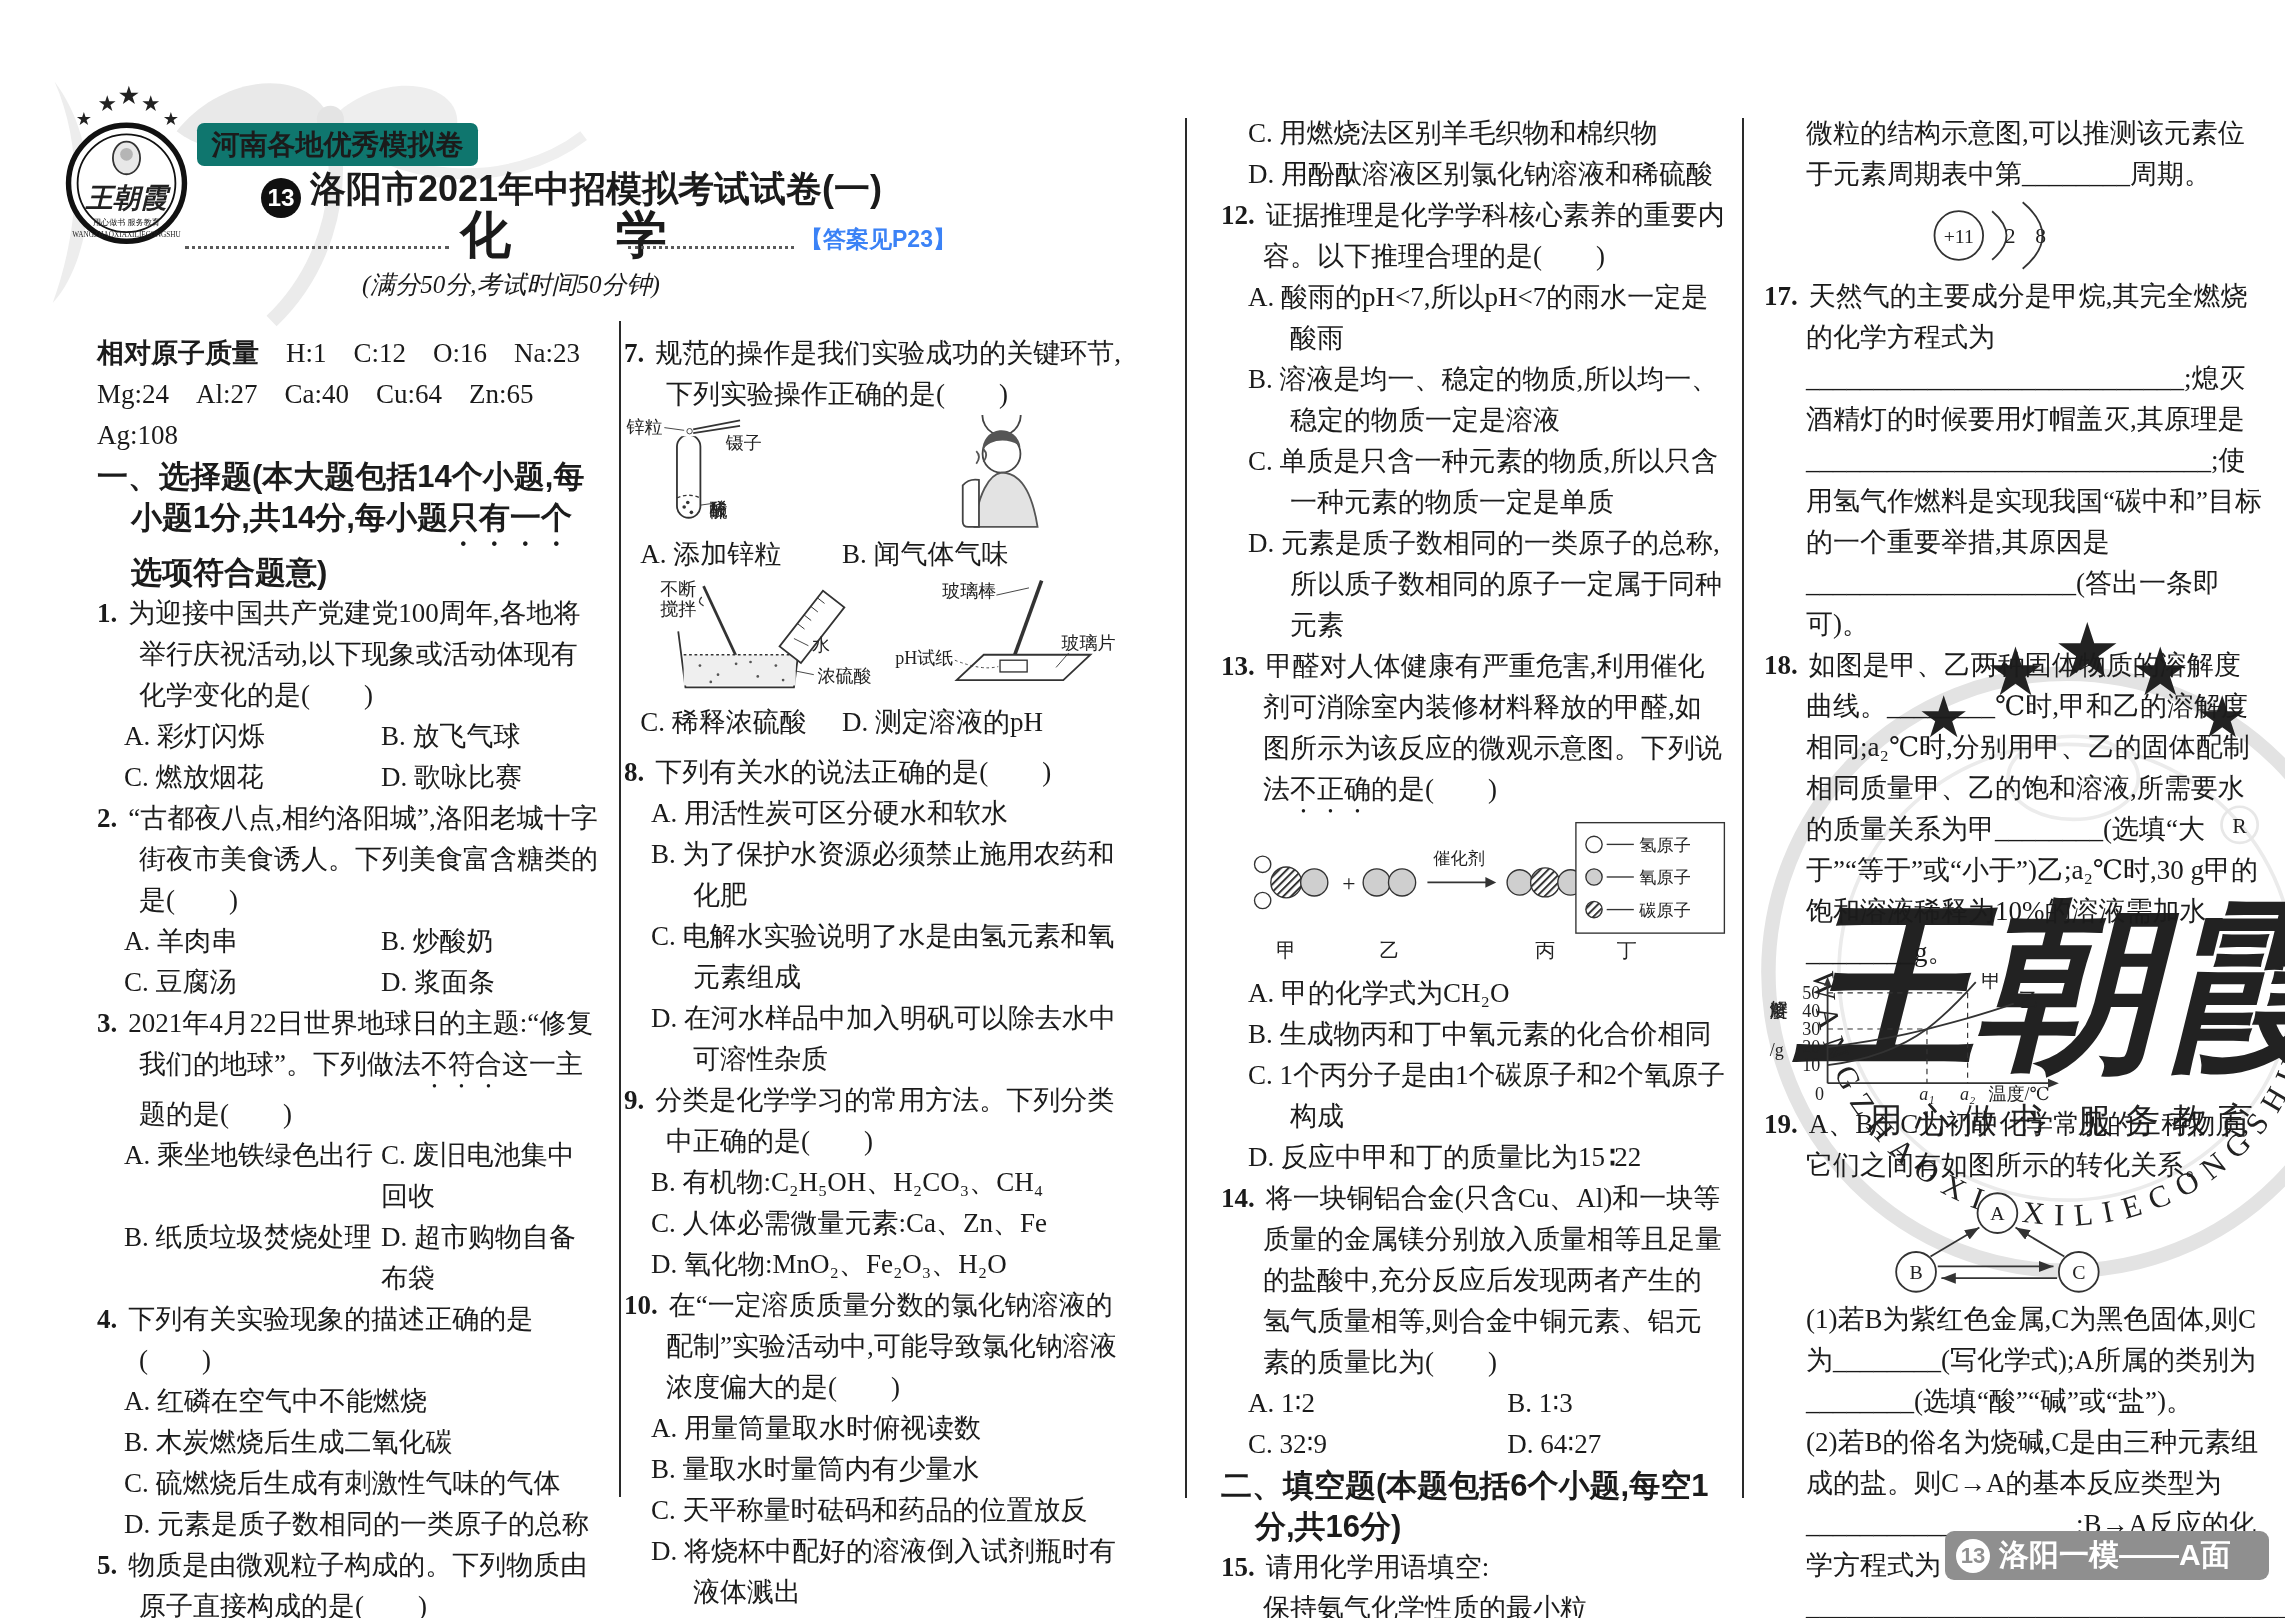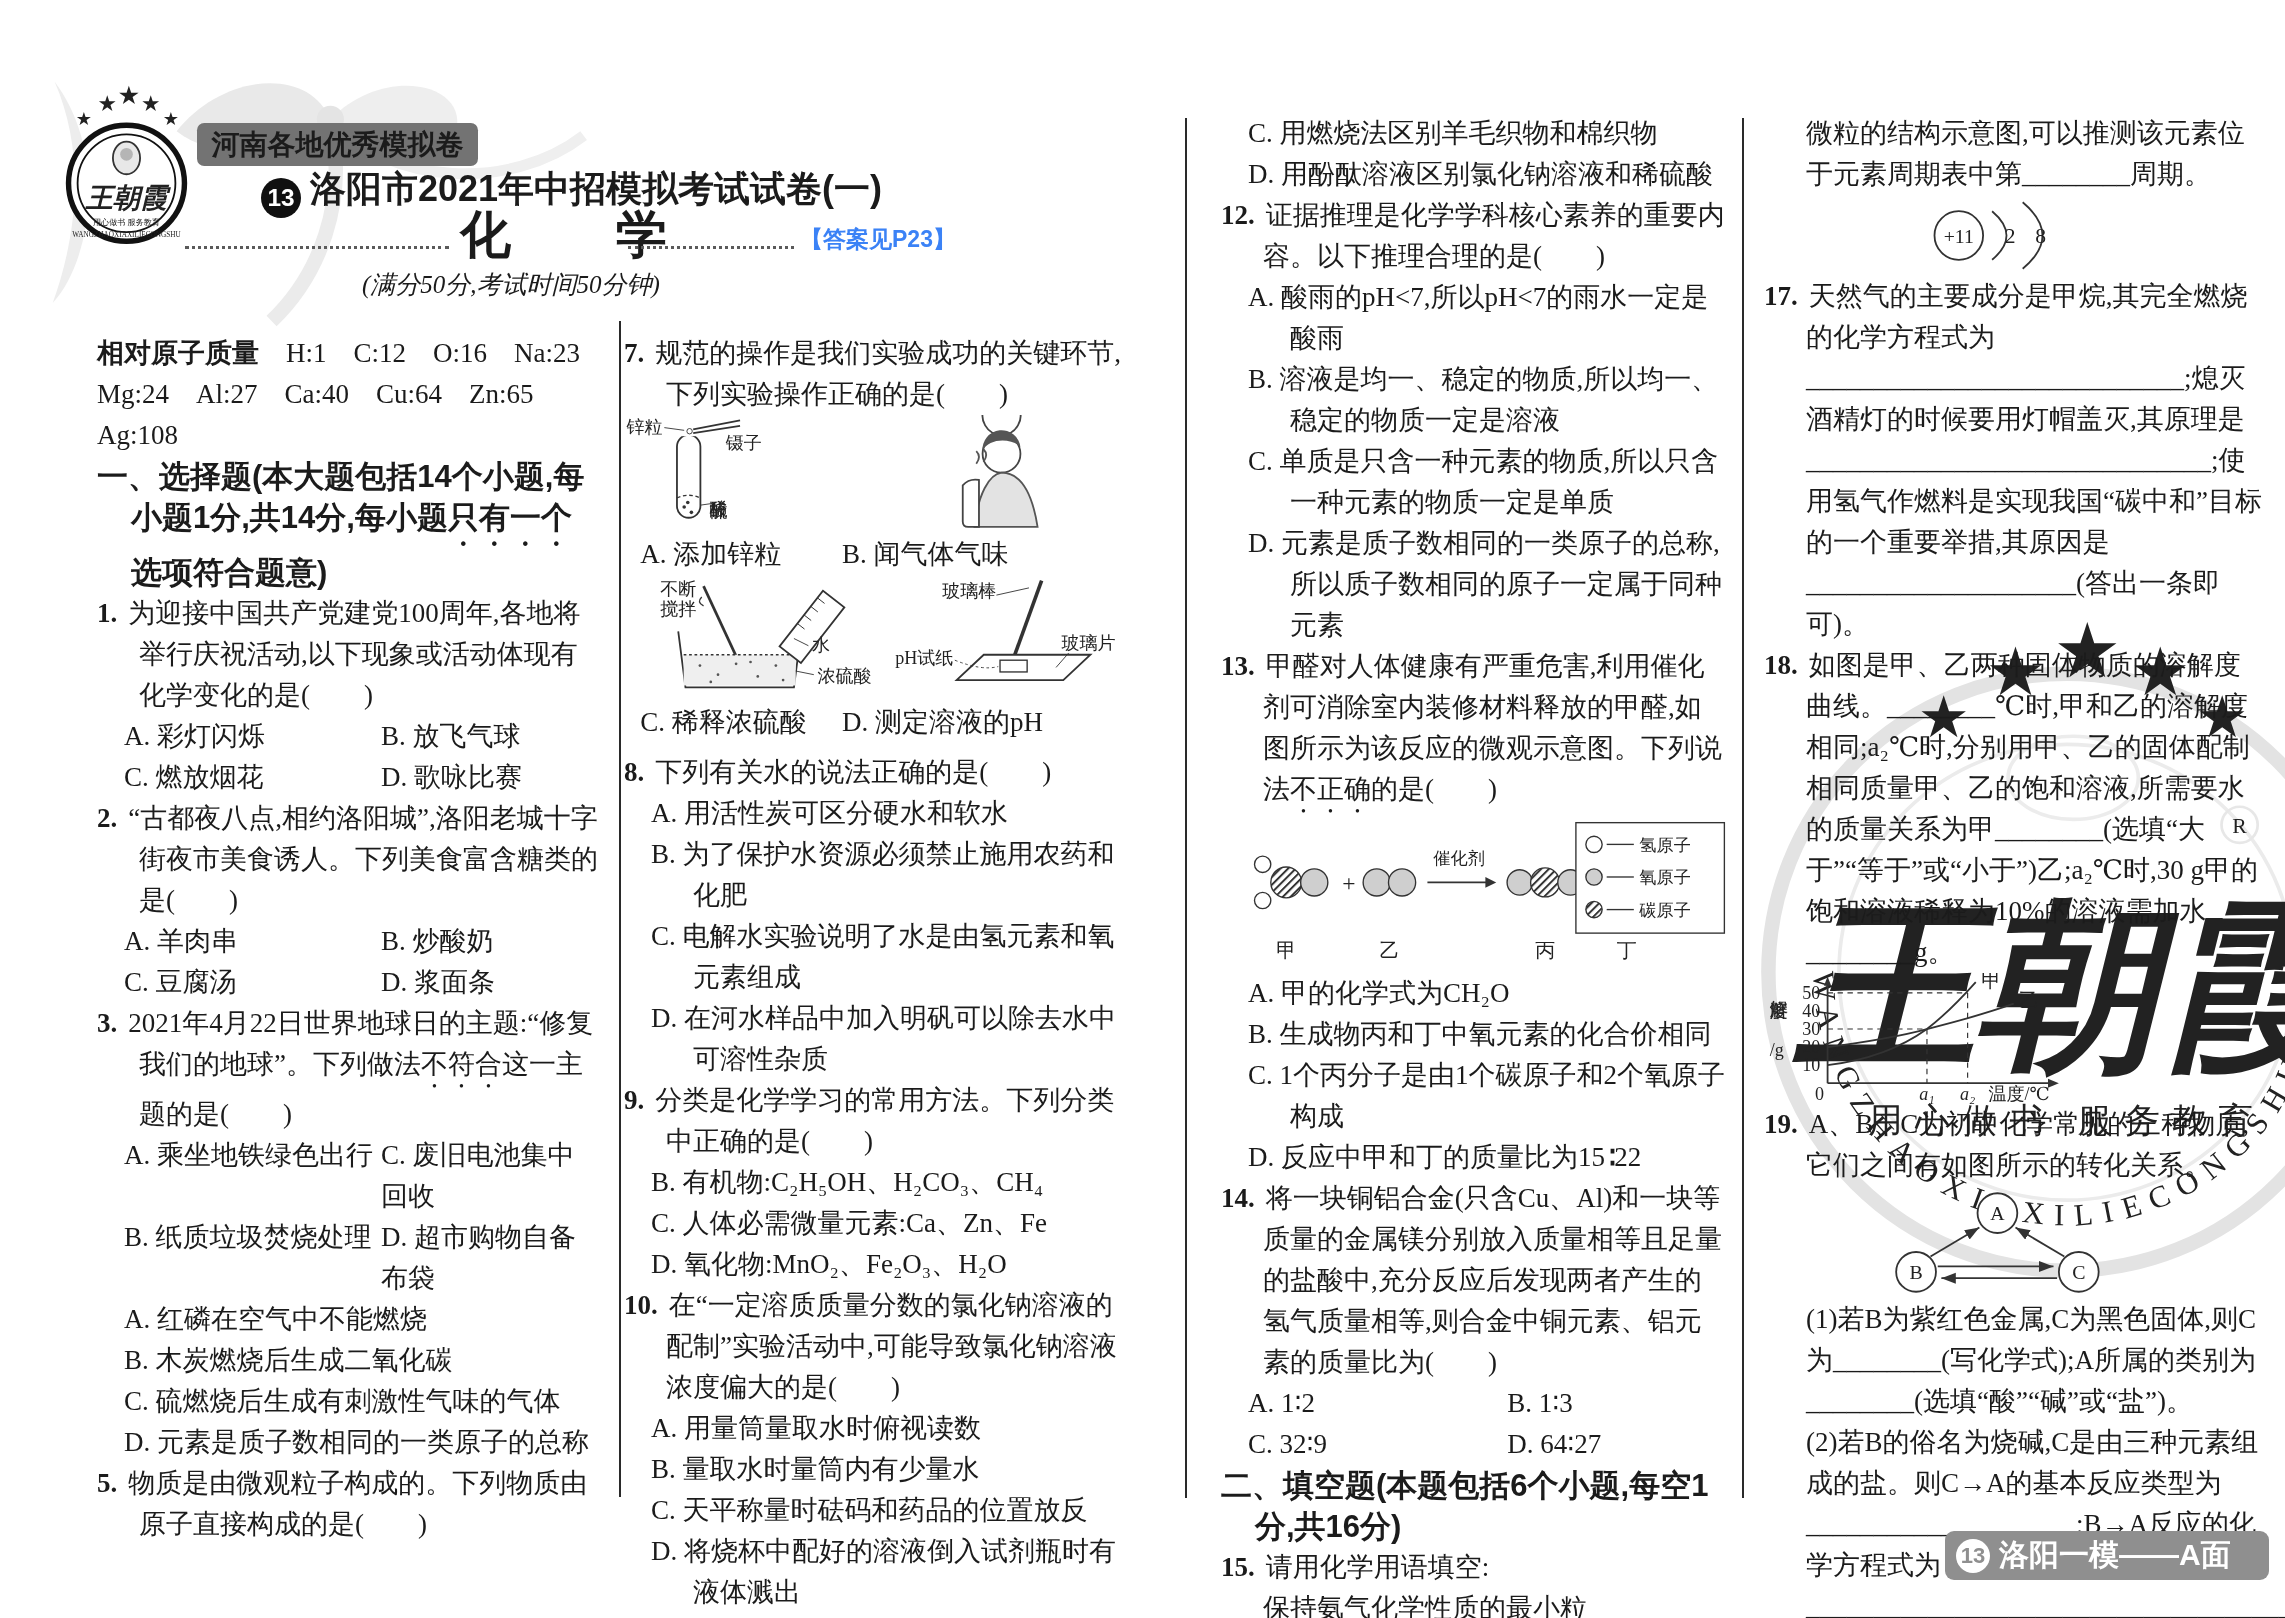--- a/index.html
+++ b/index.html
@@ -18,21 +18,21 @@
   .caps{display:grid;grid-template-columns:41% 59%;padding-left:16.3px;margin:0;}
   .sechead{font-family:"Liberation Sans","DejaVu Sans",sans-serif;font-weight:bold;
            padding-left:34px;text-indent:-34px;margin:0;font-size:31px;}
   .emdot{-webkit-text-emphasis:filled dot;-webkit-text-emphasis-position:under right;
          text-emphasis:filled dot;text-emphasis-position:under right;}
   .fig{position:relative;margin:0;}
   .fig svg{display:block;}
   svg text{font-family:"Liberation Serif","DejaVu Serif",serif;fill:#222;}
   .divider{position:absolute;width:1.8px;background:#2a2a2a;z-index:1;}
   
-  .banner{position:absolute;left:197px;top:123px;background:#737373;border-radius:7.2px;
+  .banner{position:absolute;left:197px;top:123px;background:#0f766e;border-radius:7.2px;
           padding:2.7px 14.5px;font-family:Liberation Mono, monospace;
           font-weight:bold;font-size:28px;z-index:2;}
   .title{position:absolute;left:261px;top:165px;font-family:"Liberation Sans","DejaVu Sans",sans-serif;
          font-weight:bold;font-size:36px;z-index:2;white-space:nowrap;}
   .circ{display:inline-block;width:40px;height:40px;border-radius:50%;background:#101010;color:#fff;
         text-align:center;line-height:40px;font-size:24.4px;font-weight:bold;vertical-align:-5.4px;margin-right:9px;}
   .subject{position:absolute;left:460px;top:201px;font-family:"Liberation Sans","DejaVu Sans",sans-serif;
            font-weight:bold;font-size:51px;letter-spacing:27px;z-index:2;}
   .dotl{position:absolute;height:0;border-top:3.6px dotted #5a5a5a;z-index:2;}
   .ansref{position:absolute;left:800px;top:224px;color:#3b82f6;font-size:23px;
@@ -122,20 +122,21 @@
       <span>C. 豆腐汤</span>
       <span>D. 浆面条</span>
     </div>
     <p class="q"><b class="qn">3.</b><span>2021年4月22日世界地球日的主题:“修复我们的地球”。下列做法</span><span class="emdot">不符合</span><span>这一主题的是(　　)</span></p>
     <div class="opts2">
       <span>A. 乘坐地铁绿色出行</span>
       <span>C. 废旧电池集中回收</span>
       <span>B. 纸质垃圾焚烧处理</span>
       <span>D. 超市购物自备布袋</span>
     </div>
+    <p class="q"><b class="qn">4.</b><span>下列有关实验现象的描述正确的是(　　)</span></p>
     <p class="opt1">A. 红磷在空气中不能燃烧</p>
     <p class="opt1">B. 木炭燃烧后生成二氧化碳</p>
     <p class="opt1">C. 硫燃烧后生成有刺激性气味的气体</p>
     <p class="opt1">D. 元素是质子数相同的一类原子的总称</p>
     <p class="q"><b class="qn">5.</b><span>物质是由微观粒子构成的。下列物质由原子直接构成的是(　　)</span></p>
 
   </div>
 
   <div class="col" style="left:624px;top:333px;width:508px">
     <p class="q"><b class="qn">7.</b><span>规范的操作是我们实验成功的关键环节,下列实验操作正确的是(　　)</span></p>

